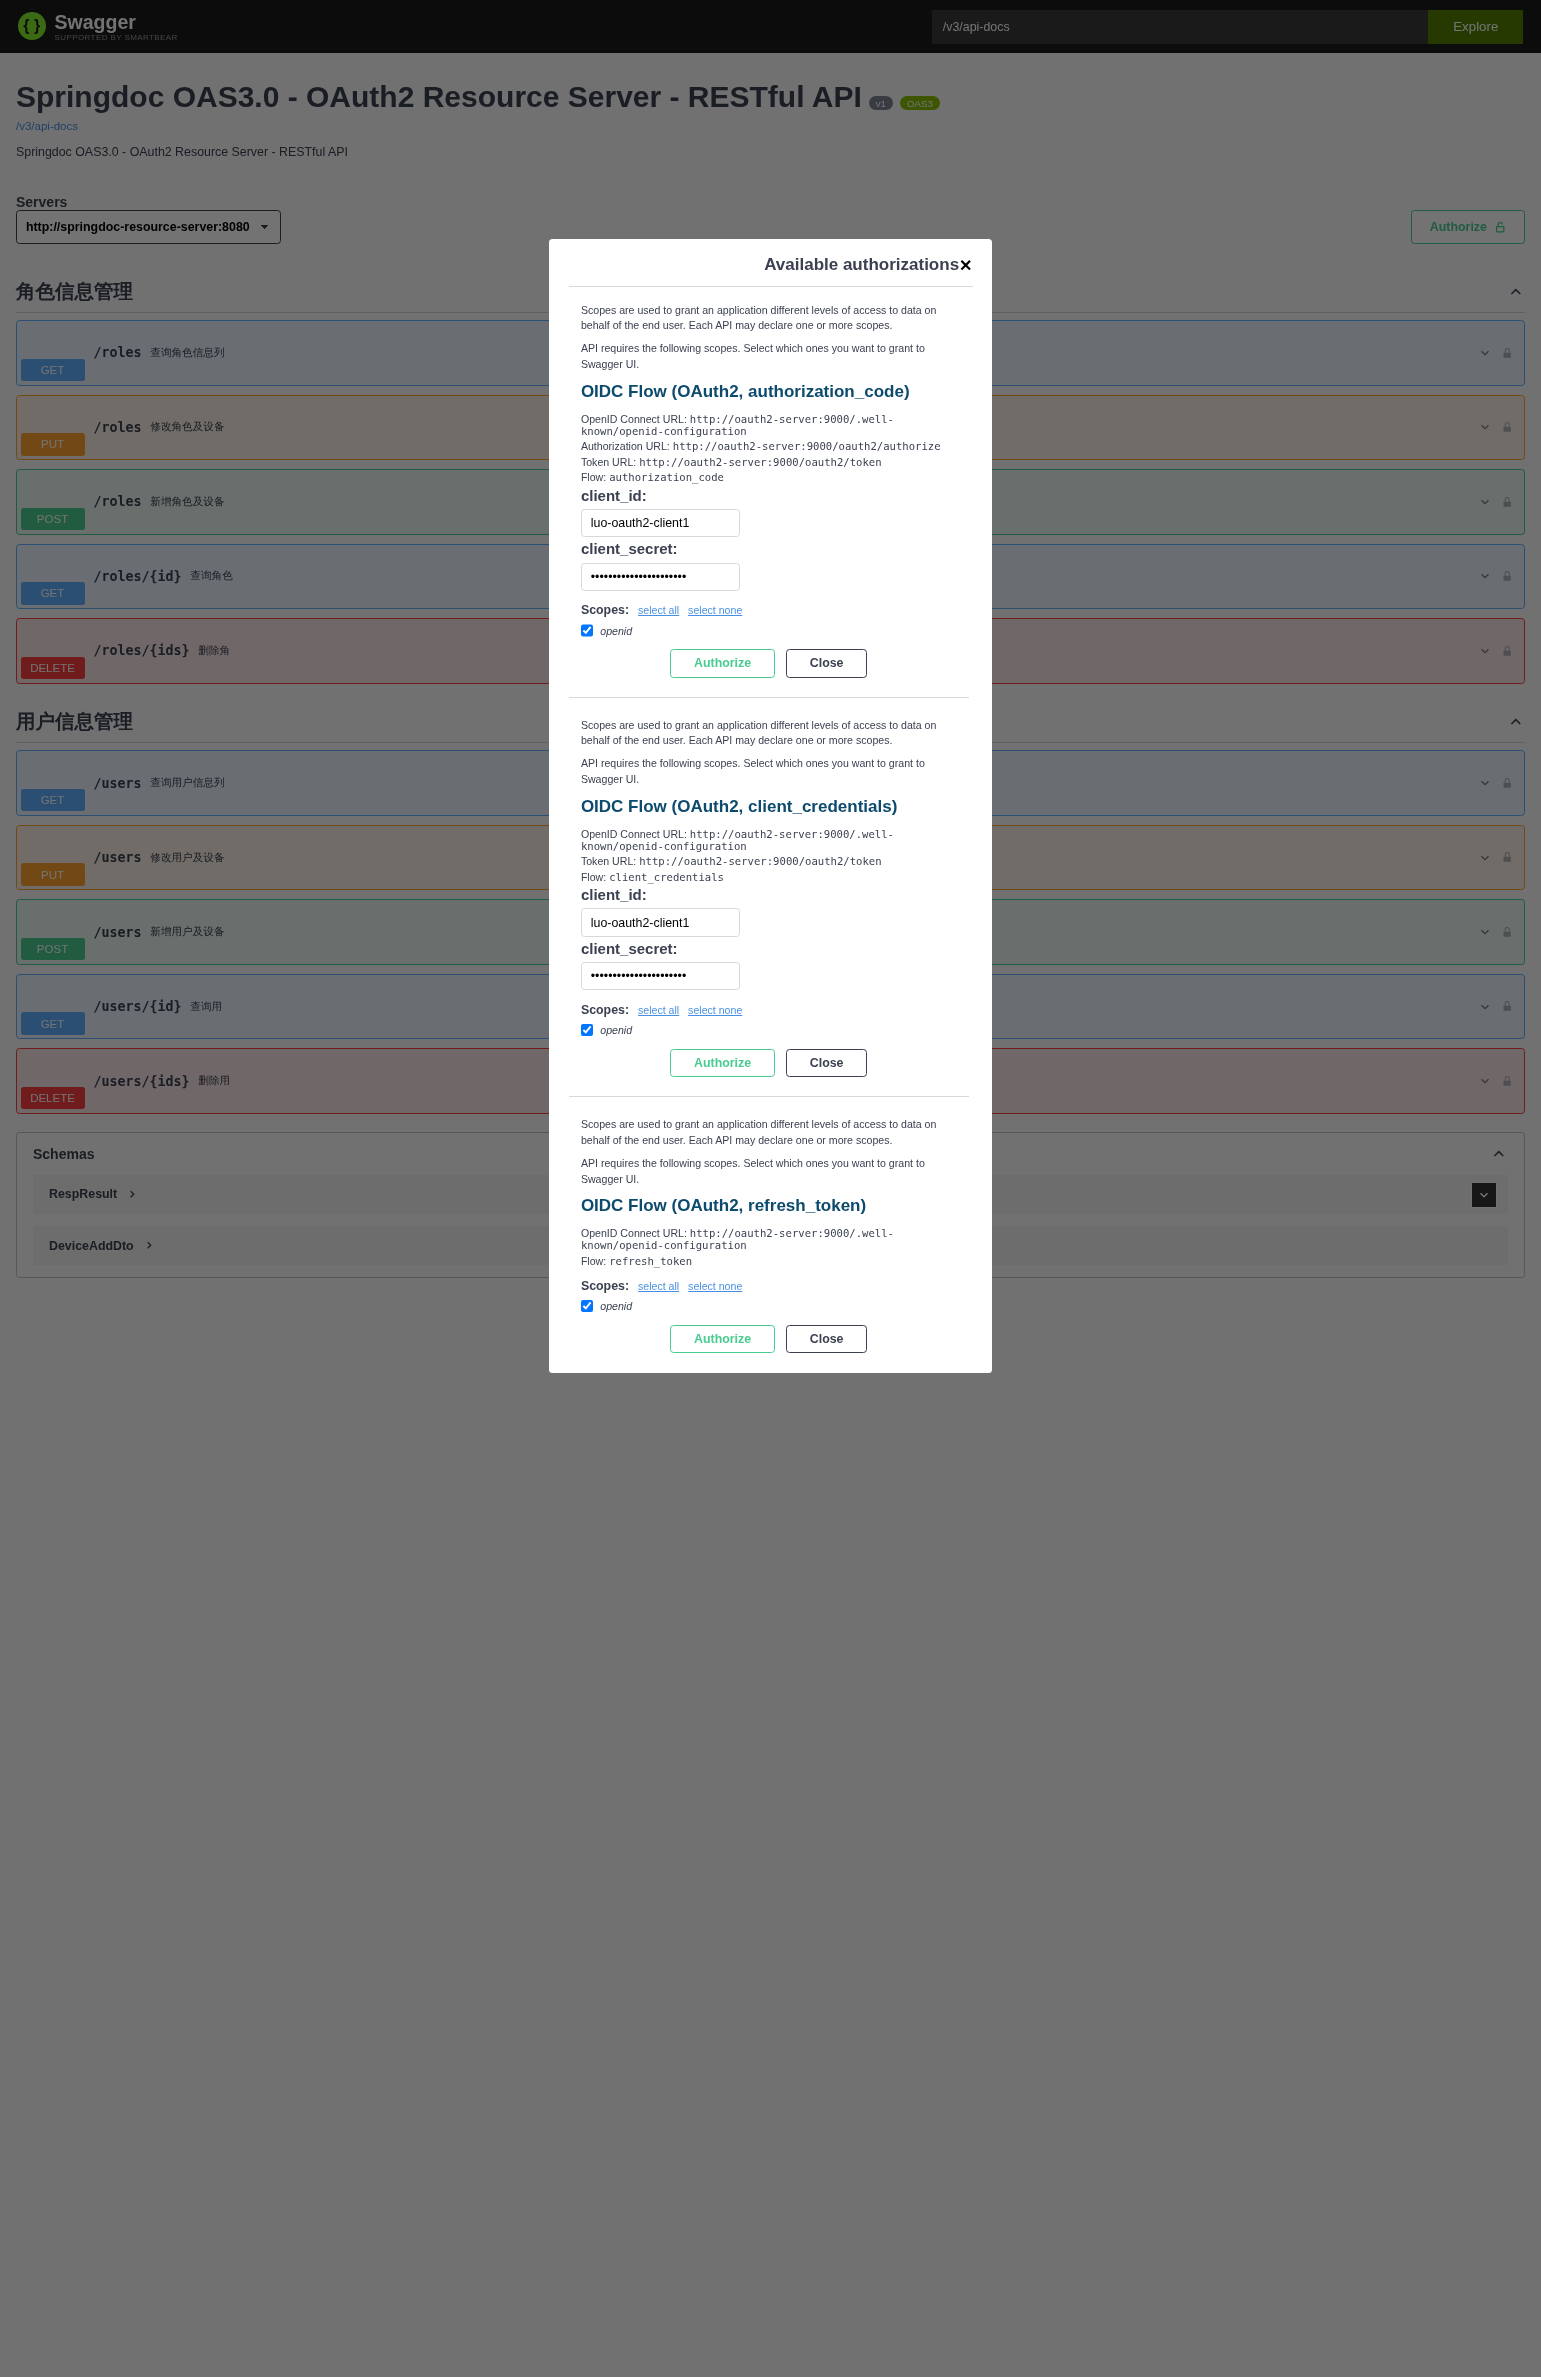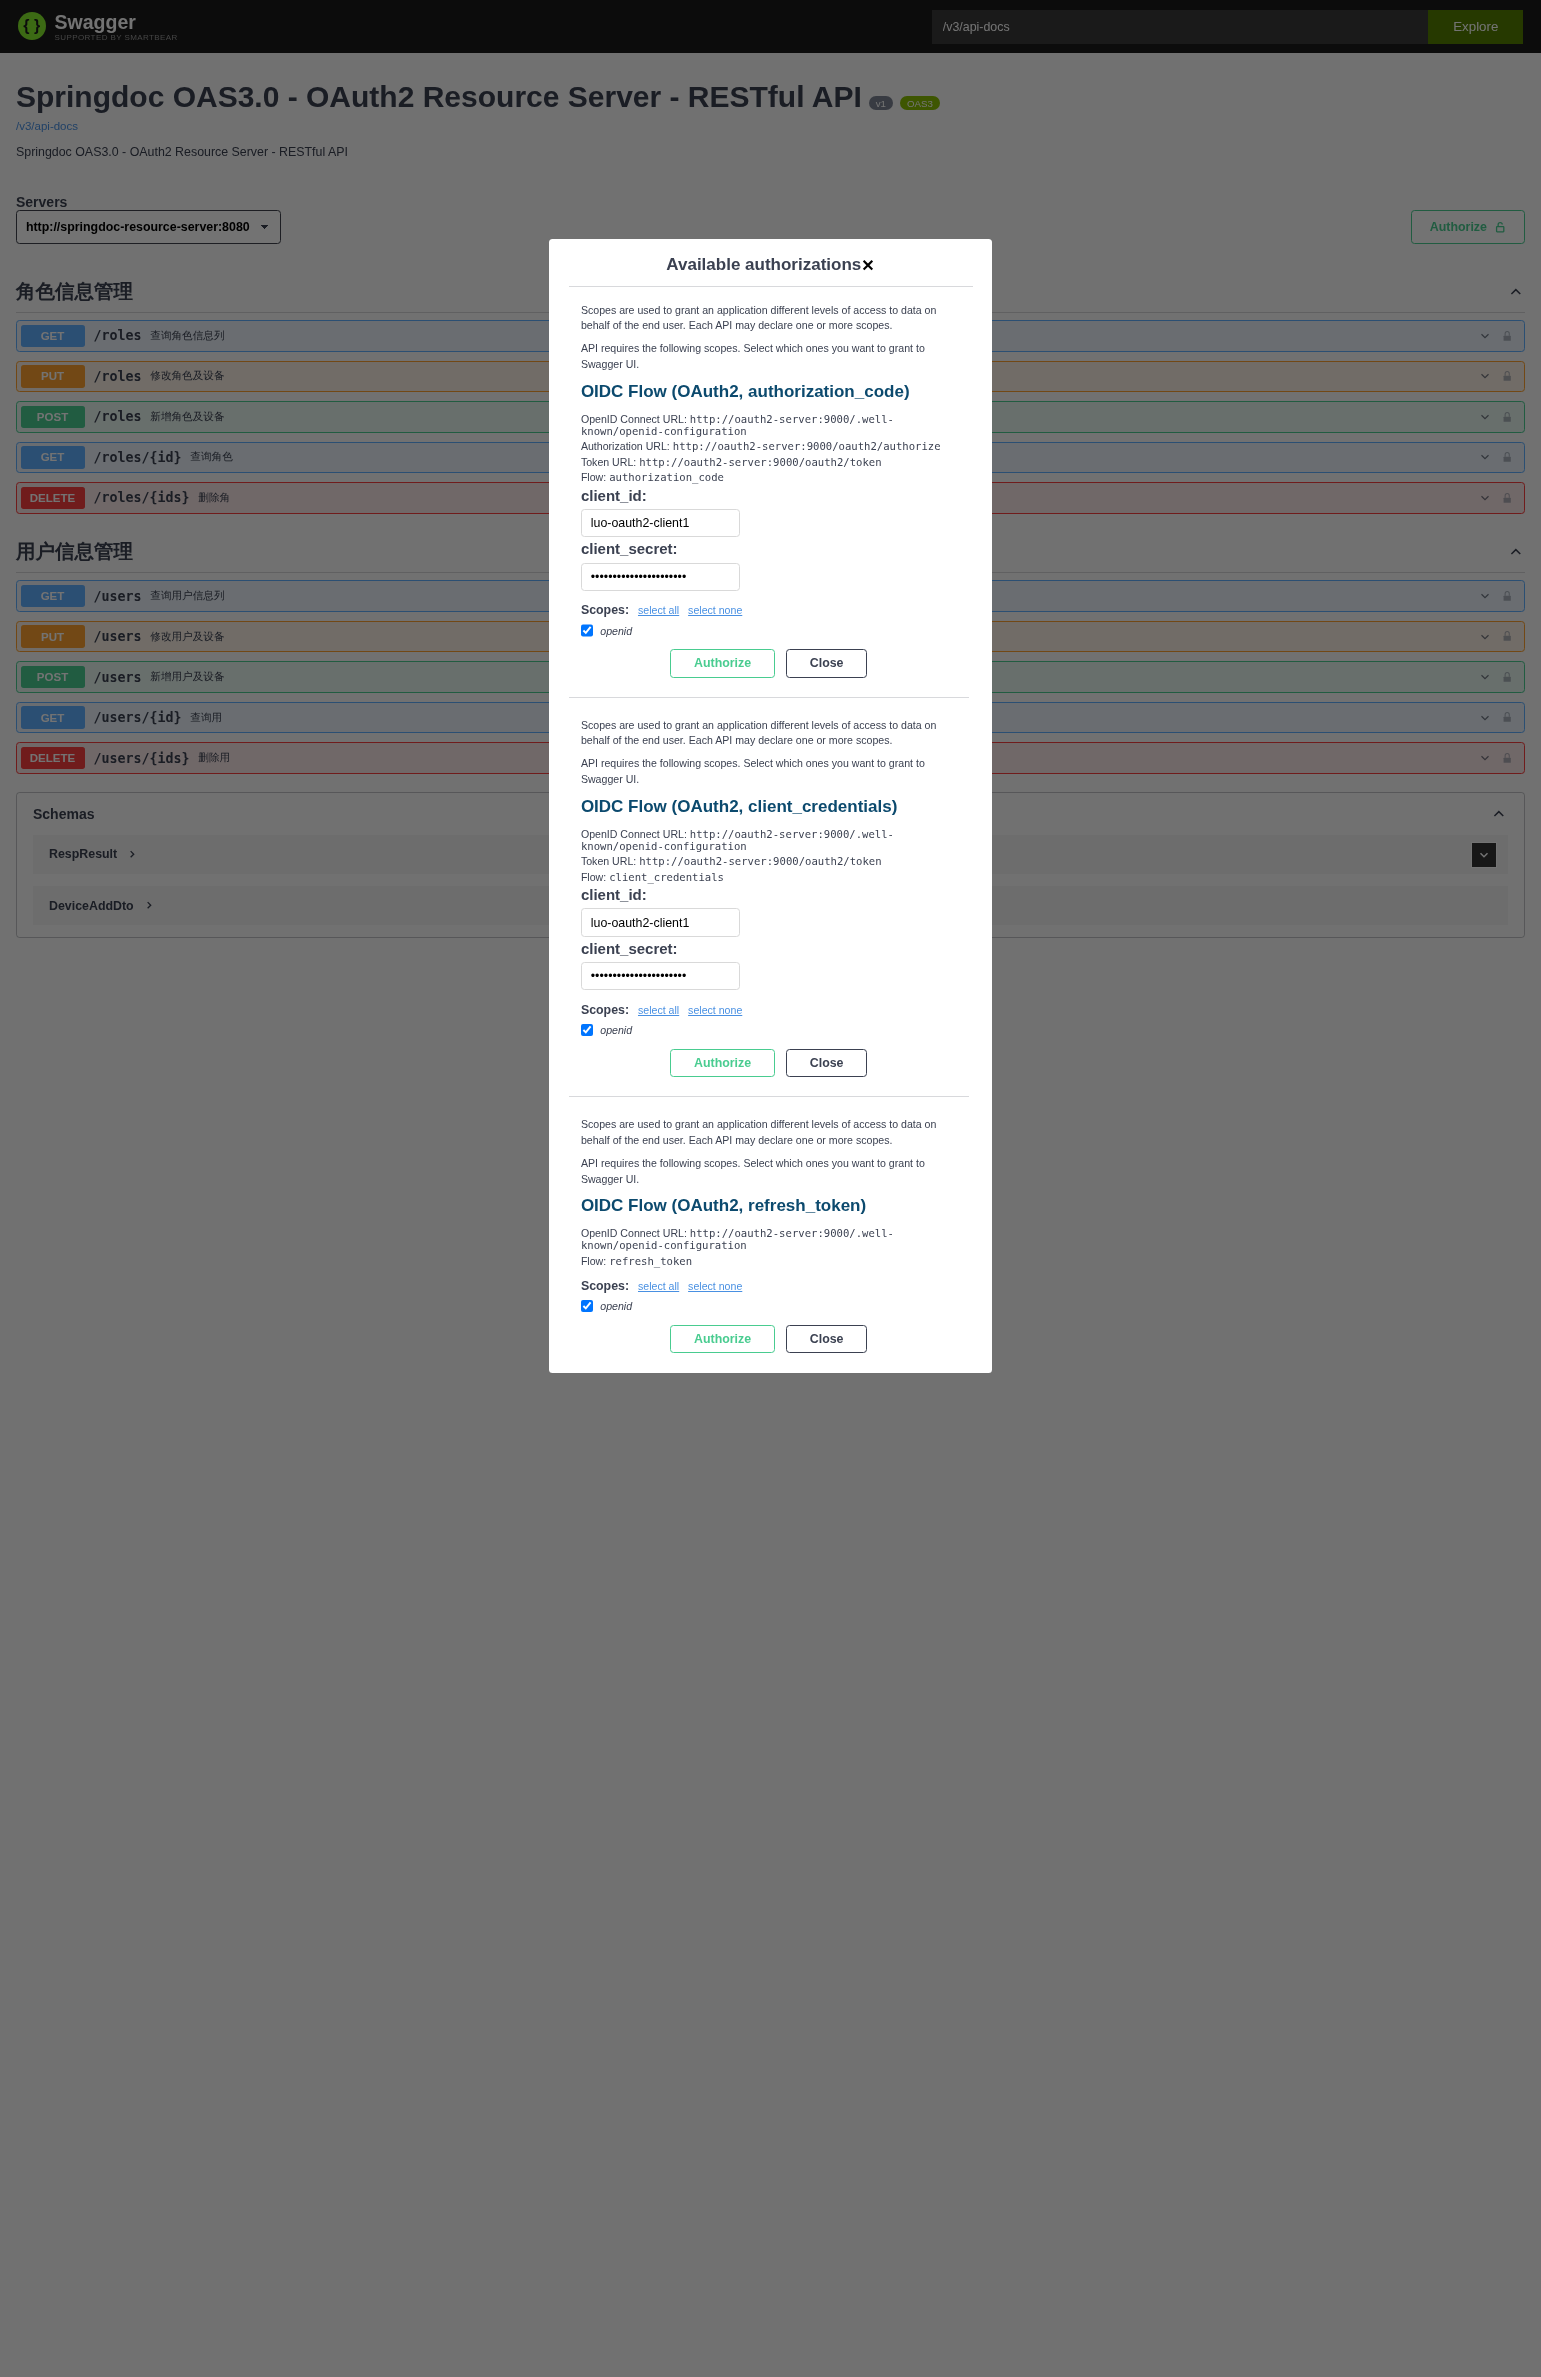--- a/index.html
+++ b/index.html
@@ -27,40 +27,40 @@
 .lock-icon { width: 12.4px; height: 12.4px; display: inline-block; }
 .tag-section { margin-bottom: 17.7px; }
 .tag-header { display: flex; align-items: center; justify-content: space-between; padding: 7px 0; cursor: pointer; border-bottom: 0.9px solid rgba(59,65,81,.2); margin-bottom: 7px; }
 .tag-title { font-size: 19.5px; font-weight: 700; color: #3b4151; }
 .chevron { width: 17.7px; height: 17.7px; }
 .op { border: 0.9px solid; border-radius: 3.5px; margin-bottom: 8.9px; display: flex; align-items: center; padding: 3.5px; cursor: pointer; }
 .op-get { background: rgba(97,175,254,.1); border-color: #61affe; }
 .op-put { background: rgba(252,161,48,.1); border-color: #fca130; }
 .op-post { background: rgba(73,204,144,.1); border-color: #49cc90; }
 .op-delete { background: rgba(249,62,62,.1); border-color: #f93e3e; }
-.method { font-size: 11.5px; font-weight: 700; color: #fff; padding: 5.3px 0; width: 64px; text-align: center; border-radius: 2.7px; margin-right: 8.9px; }
+.method { font-size: 11.5px; font-weight: 400; color: #fff; padding: 5.3px 0; width: 64px; text-align: center; border-radius: 2.7px; margin-right: 8.9px; margin-top: 34px; }
 .m-get { background: #61affe; }
 .m-put { background: #fca130; }
 .m-post { background: #49cc90; }
 .m-delete { background: #f93e3e; }
 .path { font-family: monospace; font-size: 13.3px; font-weight: 600; color: #3b4151; margin-right: 8.9px; }
 .summary { font-size: 10.6px; color: #3b4151; }
 .op-right { margin-left: auto; display: flex; align-items: center; gap: 8.9px; padding-right: 7px; }
 .lock-sm { width: 12.4px; height: 12.4px; opacity: 0.6; }
 .chev-sm { width: 14px; height: 14px; opacity: 0.7; }
 .schemas-section { border: 0.9px solid rgba(59,65,81,.3); border-radius: 3.5px; padding: 12.4px 16px; }
 .schemas-header { display: flex; justify-content: space-between; align-items: center; cursor: pointer; }
 .schemas-title { font-size: 14px; font-weight: 700; color: #3b4151; }
 .schema-item { background: rgba(0,0,0,.03); padding: 12.4px 16px; margin-top: 12.4px; display: flex; align-items: center; gap: 8.9px; cursor: pointer; }
 .schema-name { font-size: 12.4px; font-weight: 600; color: #3b4151; }
 .floating-chev { position: absolute; right: 26.6px; width: 26.6px; height: 26.6px; background: #333; color: #fff; display: flex; align-items: center; justify-content: center; border: 1.8px solid #fff; cursor: pointer; }
 
 .overlay { position: fixed; inset: 0; background: rgba(0,0,0,.55); display: flex; align-items: flex-start; justify-content: center; padding-top: 239px; padding-bottom: 35px; }
 .modal { width: 443px; background: #fff; border-radius: 3.5px; padding: 16px 19.5px 0; max-height: calc(100vh - 275px); display: flex; flex-direction: column; }
-.modal-header { display: flex; justify-content: center; align-items: center; border-bottom: 0.9px solid rgba(59,65,81,.2); padding-bottom: 10.6px; margin-bottom: 0; }
+.modal-header { display: flex; justify-content: flex-end; align-items: center; border-bottom: 0.9px solid rgba(59,65,81,.2); padding-bottom: 10.6px; margin-bottom: 0; }
 .modal-title { font-size: 17px; font-weight: 700; color: #3b4151; }
 .close-x { font-size: 16px; font-weight: 700; cursor: pointer; background: none; border: none; color: #000; }
 .modal-body { overflow-y: auto; padding-top: 16px; padding-right: 3.5px; }
 .auth-block { border-bottom: 0.9px solid rgba(59,65,81,.2); padding-bottom: 19.5px; margin-bottom: 19.5px; padding-left: 12.4px; padding-right: 12.4px; }
 .auth-block:last-child { border-bottom: none; margin-bottom: 0; }
 .scope-desc { font-size: 10.6px; color: #3b4151; line-height: 1.5; margin-bottom: 7px; }
 .flow-title { font-size: 17px; font-weight: 700; color: #0c4a6e; margin: 8.9px 0 10.6px; }
 .flow-line { font-size: 10.6px; color: #3b4151; margin-bottom: 3.5px; }
 .mono { font-family: monospace; font-size: 10.6px; color: #3b4151; }
 .field-label { font-size: 15px; font-weight: 700; color: #3b4151; margin-top: 3px; margin-bottom: 5.3px; display: block; }

